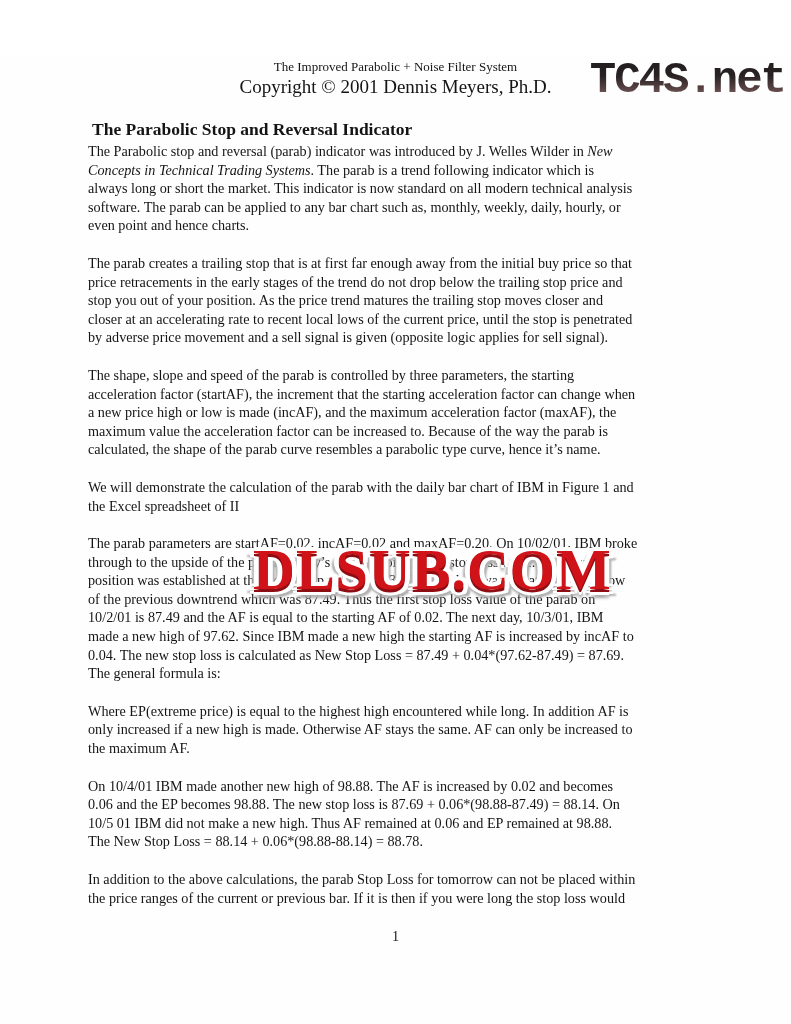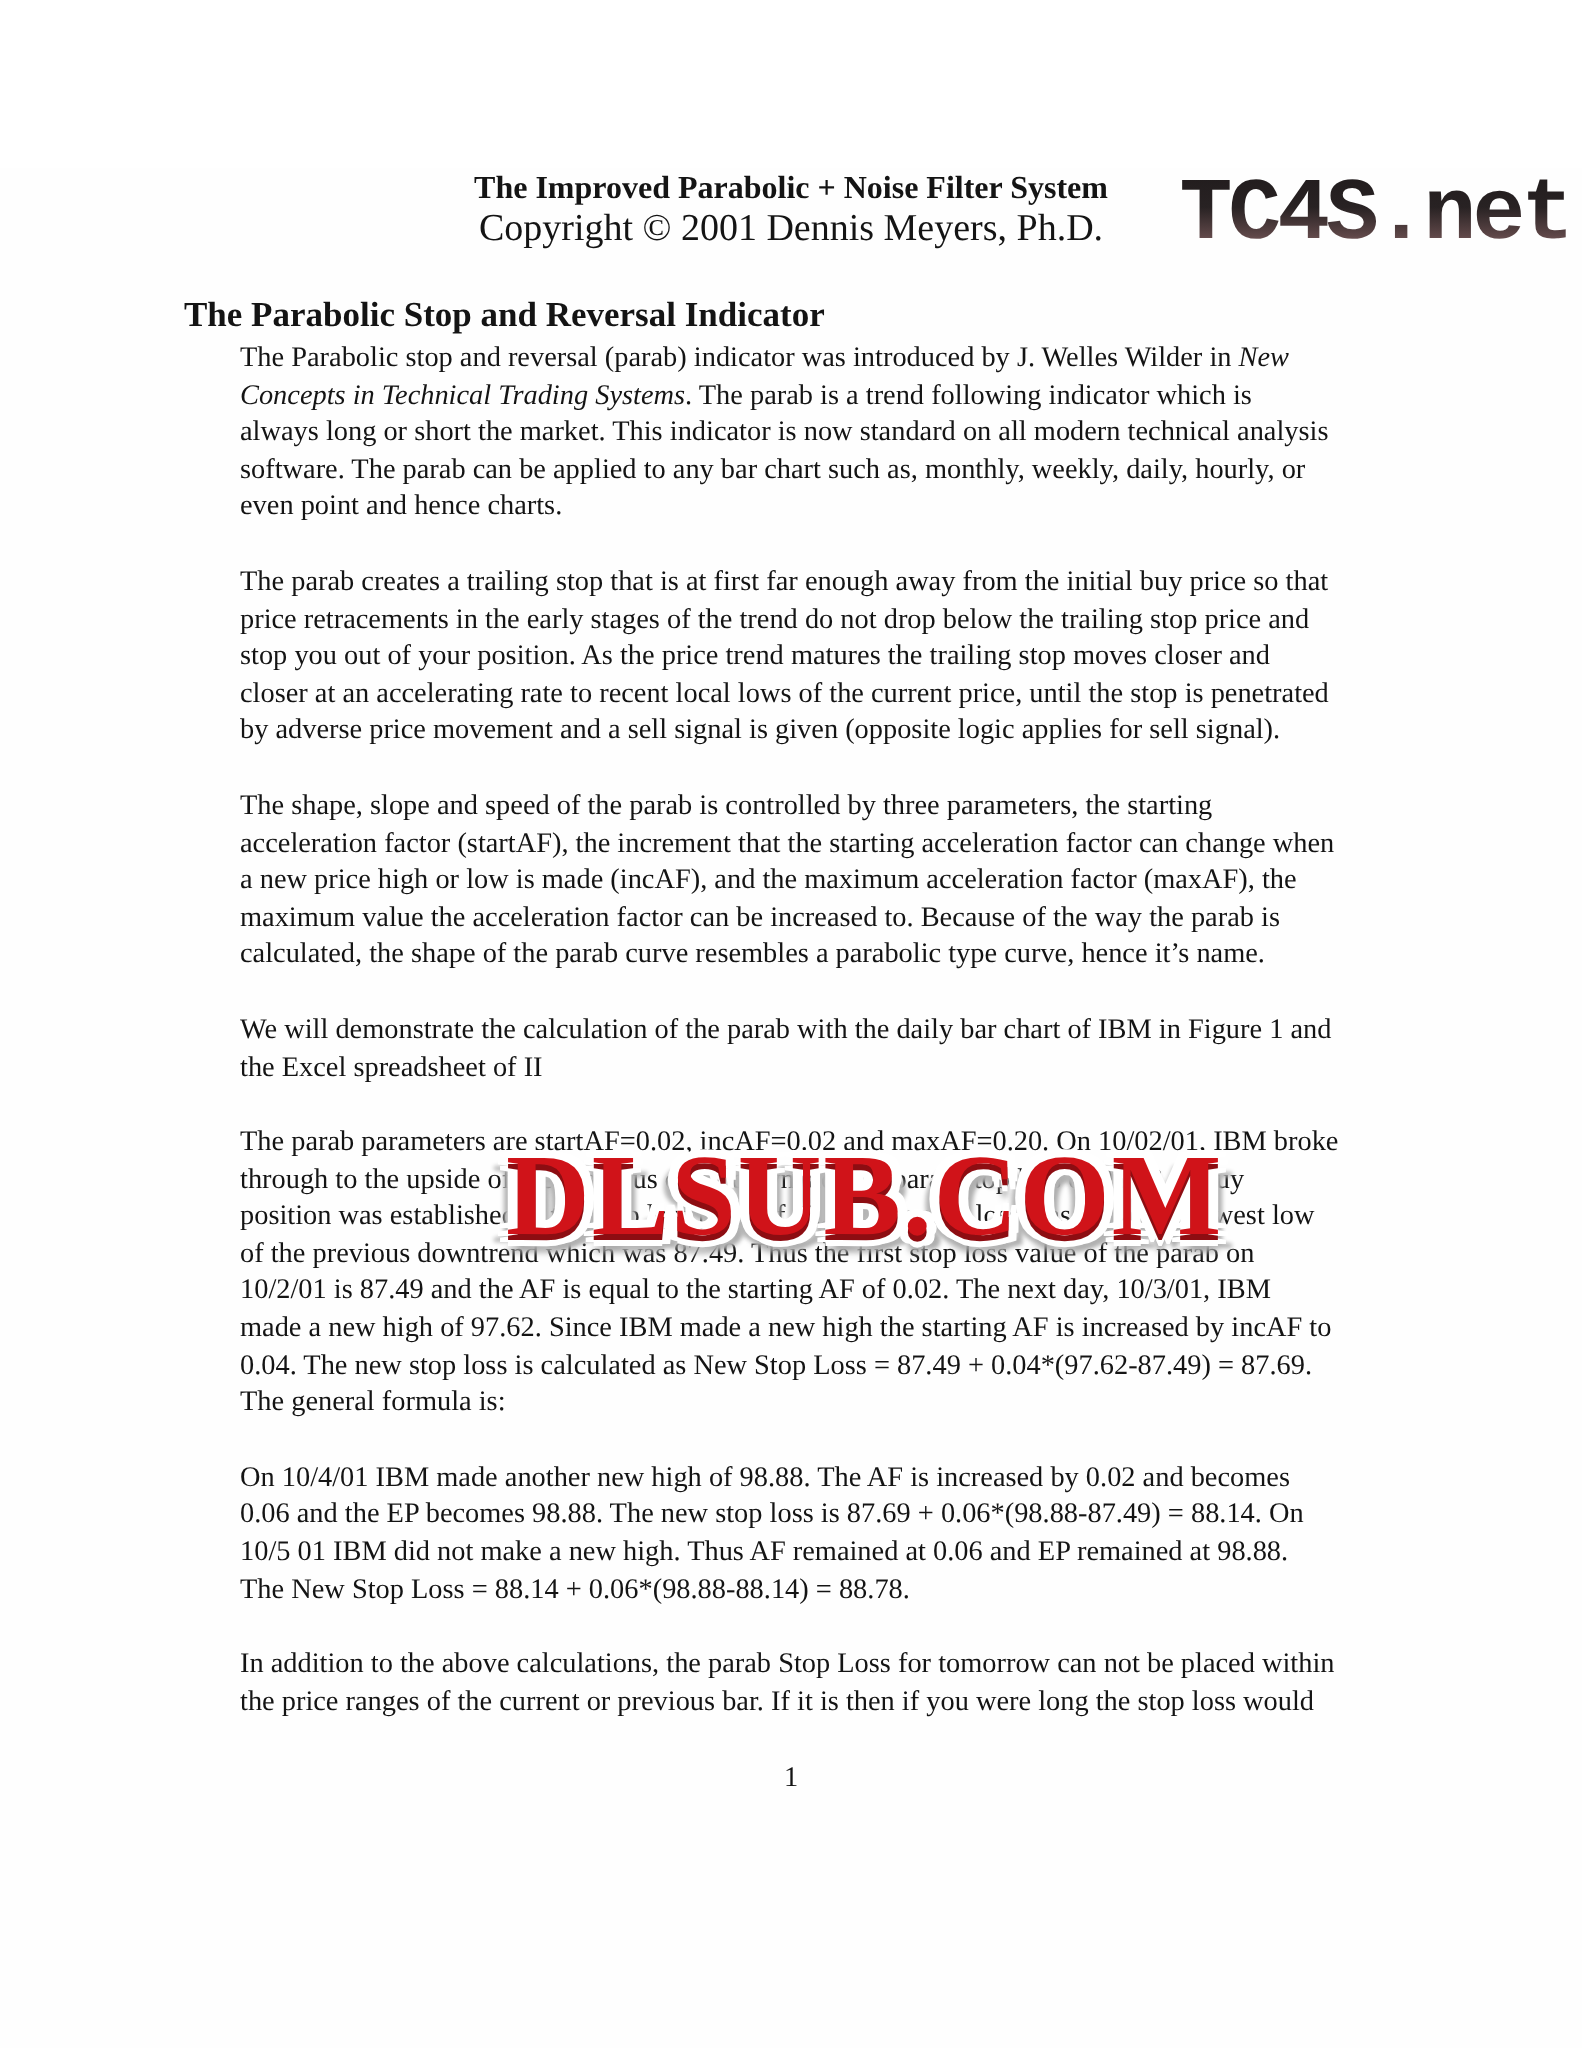--- a/index.html
+++ b/index.html
@@ -27,44 +27,44 @@
     letter-spacing: -2px;
     line-height: 1;
     background: linear-gradient(180deg, #211c1d 0%, #282223 40%, #5d4647 72%, #aa8586 100%);
     -webkit-background-clip: text;
     background-clip: text;
     color: transparent;
   }
 
   
   .title {
-    margin-top: 84px;
+    margin-top: 56px;
     text-align: center;
-    font-size: 16px;
-    font-weight: bold;
+    font-size: 13px;
+    font-weight: normal;
     line-height: 21px;
   }
   .copyright {
     margin-top: 1px;
     text-align: center;
     font-size: 19px;
     line-height: 17px;
   }
 
   
   .heading {
     margin: 24px 0 0 92px;
     font-size: 17.5px;
     font-weight: bold;
     line-height: 21px;
   }
 
   
   .body {
-    margin-left: 120px;
+    margin-left: 88px;
     width: 648px;
     font-size: 14.2px;
     line-height: 18.6px;
     white-space: pre-line;
   }
   .mt-first { margin-top: 2px; }
   .mt      { margin-top: 19px; }
   .italic  { font-style: italic; }
 
   
@@ -131,20 +131,23 @@
   <p class="body mt">The parab parameters are startAF=0.02, incAF=0.02 and maxAF=0.20. On 10/02/01, IBM broke
 through to the upside of the previous day’s down sloping parab stop loss of 92.83.  A buy
 position was established at the stop loss price of 92.83.  The stop loss was put at the lowest low
 of the previous downtrend which was 87.49.  Thus the first stop loss value of the parab on
 10/2/01 is 87.49 and the AF is equal to the starting AF of 0.02.  The next day, 10/3/01, IBM
 made a new high of 97.62.  Since IBM made a new high the starting AF is increased by incAF to
 0.04.  The new stop loss is calculated as New Stop Loss = 87.49 + 0.04*(97.62-87.49) = 87.69.
 The general formula is:</p>
 
 
+  <p class="body mt">Where EP(extreme price) is equal to the highest high encountered while long.  In addition AF is
+only increased if a new high is made.  Otherwise AF stays the same.  AF can only be increased to
+the maximum AF.</p>
 
   <p class="body mt">On 10/4/01 IBM made another new high of 98.88.  The AF is increased by 0.02 and becomes
 0.06 and the EP becomes 98.88.  The new stop loss is 87.69 + 0.06*(98.88-87.49) = 88.14.  On
 10/5 01 IBM did not make a new high.  Thus AF remained at 0.06 and EP remained at 98.88.
 The New Stop Loss = 88.14 + 0.06*(98.88-88.14) = 88.78.</p>
 
   <p class="body mt">In addition to the above calculations, the parab Stop Loss for tomorrow can not be placed within
 the price ranges of the current or previous bar.  If it is then if you were long the stop loss would</p>
 
   <div class="pagenum">1</div>

